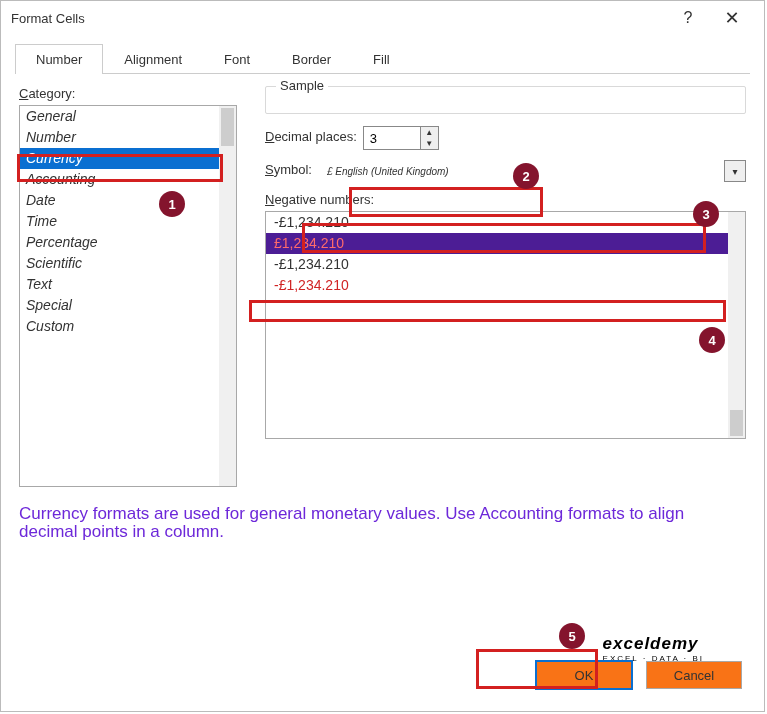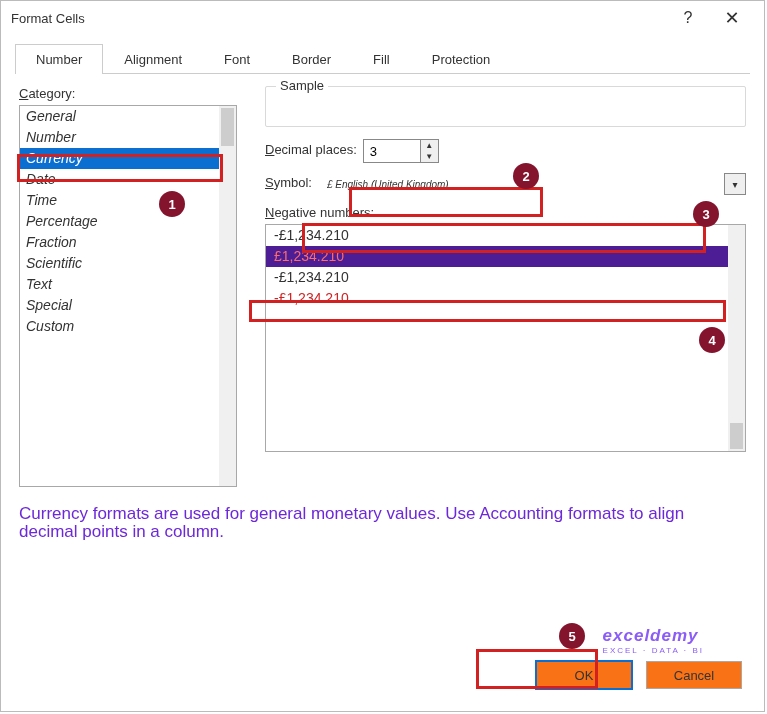--- a/index.html
+++ b/index.html
@@ -15,21 +15,21 @@
   .body { padding:12px 18px 0 18px; position:relative; }
   .col-left { float:left; width:202px; }
   .col-right { margin-left:246px; }
   .label { font-size:13px; color:#333; margin-bottom:4px; }
   .label u { text-decoration:underline; }
   .listbox { border:1px solid #a8a8a8; height:382px; width:218px; background:#fff; position:relative; }
   .listbox .track { position:absolute; right:0; top:0; bottom:0; width:17px; background:#f0f0f0; }
   .listbox .thumb{ position:absolute; top:2px; left:2px; right:2px; height:38px; background:#cdcdcd; }
   .cat-item { padding:1px 6px; font-size:14px; color:#333; line-height:19px;font-style:italic; }
   .cat-item.selected { background:#0a6fd1; color:#fff; }
-  .sample { border:1px solid #d9d9d9; border-radius:2px; padding:27px 12px 12px 12px; margin:0 0 12px 0; position:relative; }
+  .sample { border:1px solid #d9d9d9; border-radius:2px; padding:14px 12px 12px 12px; margin:0 0 12px 0; position:relative; }
   .sample .legend{ position:absolute; top:-9px; left:10px; background:#fff; padding:0 4px; font-size:13px; }
   .sample .val{ font-size:14px; padding-top:4px; }
   .rowline { display:flex; align-items:center; margin:6px 0; }
   .spinner { display:inline-flex; border:1px solid #888; height:24px; background:#fff; margin-left:6px; }
   .spinner input { border:none; width:56px; padding:2px 6px; font-size:13px; outline:none; }
   .spinner .arrows{ width:18px; display:flex; flex-direction:column; border-left:1px solid #888; }
   .spinner .arrows div{ flex:1; display:flex; align-items:center; justify-content:center; font-size:8px; background:#efefef; }
   .symbol-row { display:flex; align-items:center; margin:8px 0 8px 0; }
   .symbol-val { flex:1; border:1px solid transparent; height:26px; display:flex; align-items:center; padding:0 8px; font-size:10px;font-style:italic; }
   .dd-btn { width:22px; height:22px; border:1px solid #888; background:#efefef; display:flex; align-items:center; justify-content:center; font-size:10px; margin-left:4px; }
@@ -50,55 +50,54 @@
   .hl2 { left:348px; top:186px; width:194px; height:30px; }
   .hl3 { left:301px; top:222px; width:404px; height:30px; }
   .hl4 { left:248px; top:299px; width:477px; height:22px; }
   .hl5 { left:475px; top:648px; width:122px; height:40px; }
   .badge { position:absolute; width:26px; height:26px; border-radius:50%; background:#84142d; color:#fff; font-size:13px; font-weight:600; display:flex; align-items:center; justify-content:center; pointer-events:none; }
   .b1 { left:158px; top:190px; }
   .b2 { left:512px; top:162px; }
   .b3 { left:692px; top:200px; }
   .b4 { left:698px; top:326px; }
   .b5 { left:558px; top:622px; }
-  .watermark{ position:absolute; right:60px; bottom:56px; font-size:17px; letter-spacing:1px; font-style:italic; color:#8b5cf6; font-weight:600;}
+  .watermark{ position:absolute; right:60px; bottom:48px; font-size:17px; letter-spacing:1px; font-style:italic; color:#000000; font-weight:600;}
   .watermark small{ display:block; font-size:8px; letter-spacing:2px; font-style:normal; font-weight:400;}
 </style>
 </head>
 <body>
 
 <div class="dialog">
 
   <div class="titlebar">
     <span>Format Cells</span>
     <span class="spacer"></span>
     <span class="help">?</span>
     <span class="close">✕</span>
   </div>
 
   <div class="tabs">
     <div class="tab active">Number</div>
     <div class="tab">Alignment</div>
     <div class="tab">Font</div>
     <div class="tab">Border</div>
     <div class="tab">Fill</div>
-    <div class="tab">Protection</div>
   </div>
 
   <div class="body">
     <div class="col-left">
       <div class="label"><u>C</u>ategory:</div>
       <div class="listbox">
         <div class="cat-item">General</div>
         <div class="cat-item">Number</div>
         <div class="cat-item selected">Currency</div>
+        <div class="cat-item">Accounting</div>
         <div class="cat-item">Date</div>
         <div class="cat-item">Time</div>
         <div class="cat-item">Percentage</div>
-        <div class="cat-item">Fraction</div>
         <div class="cat-item">Scientific</div>
         <div class="cat-item">Text</div>
         <div class="cat-item">Special</div>
         <div class="cat-item">Custom</div>
         <div class="track">
             <div class="thumb"></div>
           </div>
       </div>
     </div>
 

